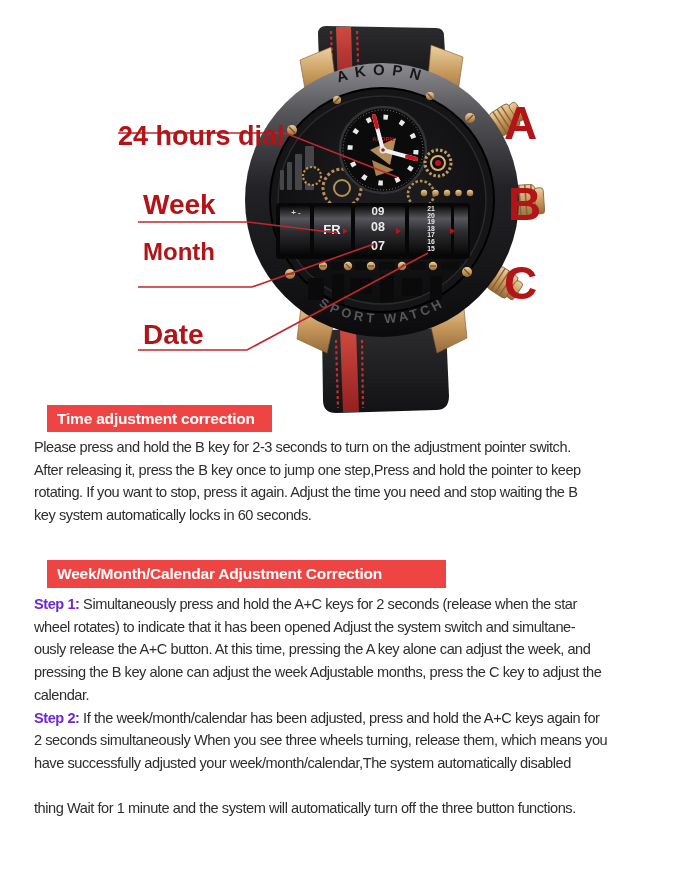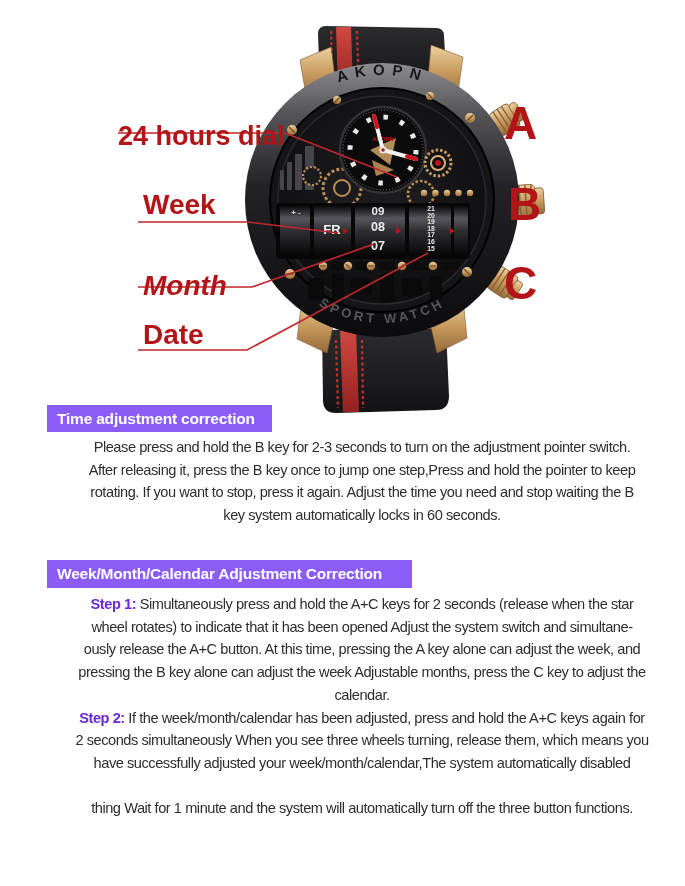--- a/index.html
+++ b/index.html
@@ -3,34 +3,34 @@
 <meta charset="utf-8">
 <style>
   html,body{margin:0;padding:0;background:#fff;}
   .canvas{position:relative;width:685px;height:886px;background:#ffffff;overflow:hidden;
           font-family:"Liberation Sans",sans-serif;}
   .abs{position:absolute;}
   
   .ptr-label{position:absolute;color:#b21418;font-weight:600;white-space:nowrap;line-height:1;}
   .lbl-dial{left:118px;top:99px;font-size:27px;margin-top:24px;}
   .lbl-week{left:143px;top:191px;font-size:28px;}
-  .lbl-month{left:143px;top:272px;font-size:28px;font-style:italic;}
+  .lbl-month{left:143px;top:240px;font-size:24px;}
   .lbl-date{left:143px;top:321px;font-size:28px;}
   .btn-label{position:absolute;color:#b21418;font-weight:700;font-size:46px;line-height:1;}
   .lbl-a{left:504px;top:100px;}
   .lbl-b{left:508px;top:181px;}
   .lbl-c{left:504px;top:260px;}
   
-  .sec-bar{position:absolute;background:#8b5cf6;color:#ffffff;font-size:15.5px;font-weight:700;
+  .sec-bar{position:absolute;background:#ef4444;color:#ffffff;font-size:15.5px;font-weight:700;
            letter-spacing:-0.2px;display:flex;align-items:center;padding-left:10px;box-sizing:border-box;}
   .bar1{left:47px;top:405px;width:225px;height:27px;}
-  .bar2{left:47px;top:560px;width:365px;height:28px;}
+  .bar2{left:47px;top:560px;width:399px;height:28px;}
   
-  .bodyline{position:absolute;left:47px;width:630px;color:#2d2d2d;font-size:14.6px;
-            letter-spacing:-0.45px;line-height:22.6px;height:22.6px;white-space:nowrap;text-align:center;}
+  .bodyline{position:absolute;left:34px;width:630px;color:#2d2d2d;font-size:14.6px;
+            letter-spacing:-0.45px;line-height:22.6px;height:22.6px;white-space:nowrap;}
   .bodyline b{color:#6d28d9;}
   svg text{font-family:"Liberation Sans",sans-serif;}
 </style>
 </head>
 <body>
 
 <div class="canvas">
 
   <svg class="abs" style="left:150px;top:0;" width="400" height="415" viewBox="0 0 400 415">
     <defs>

